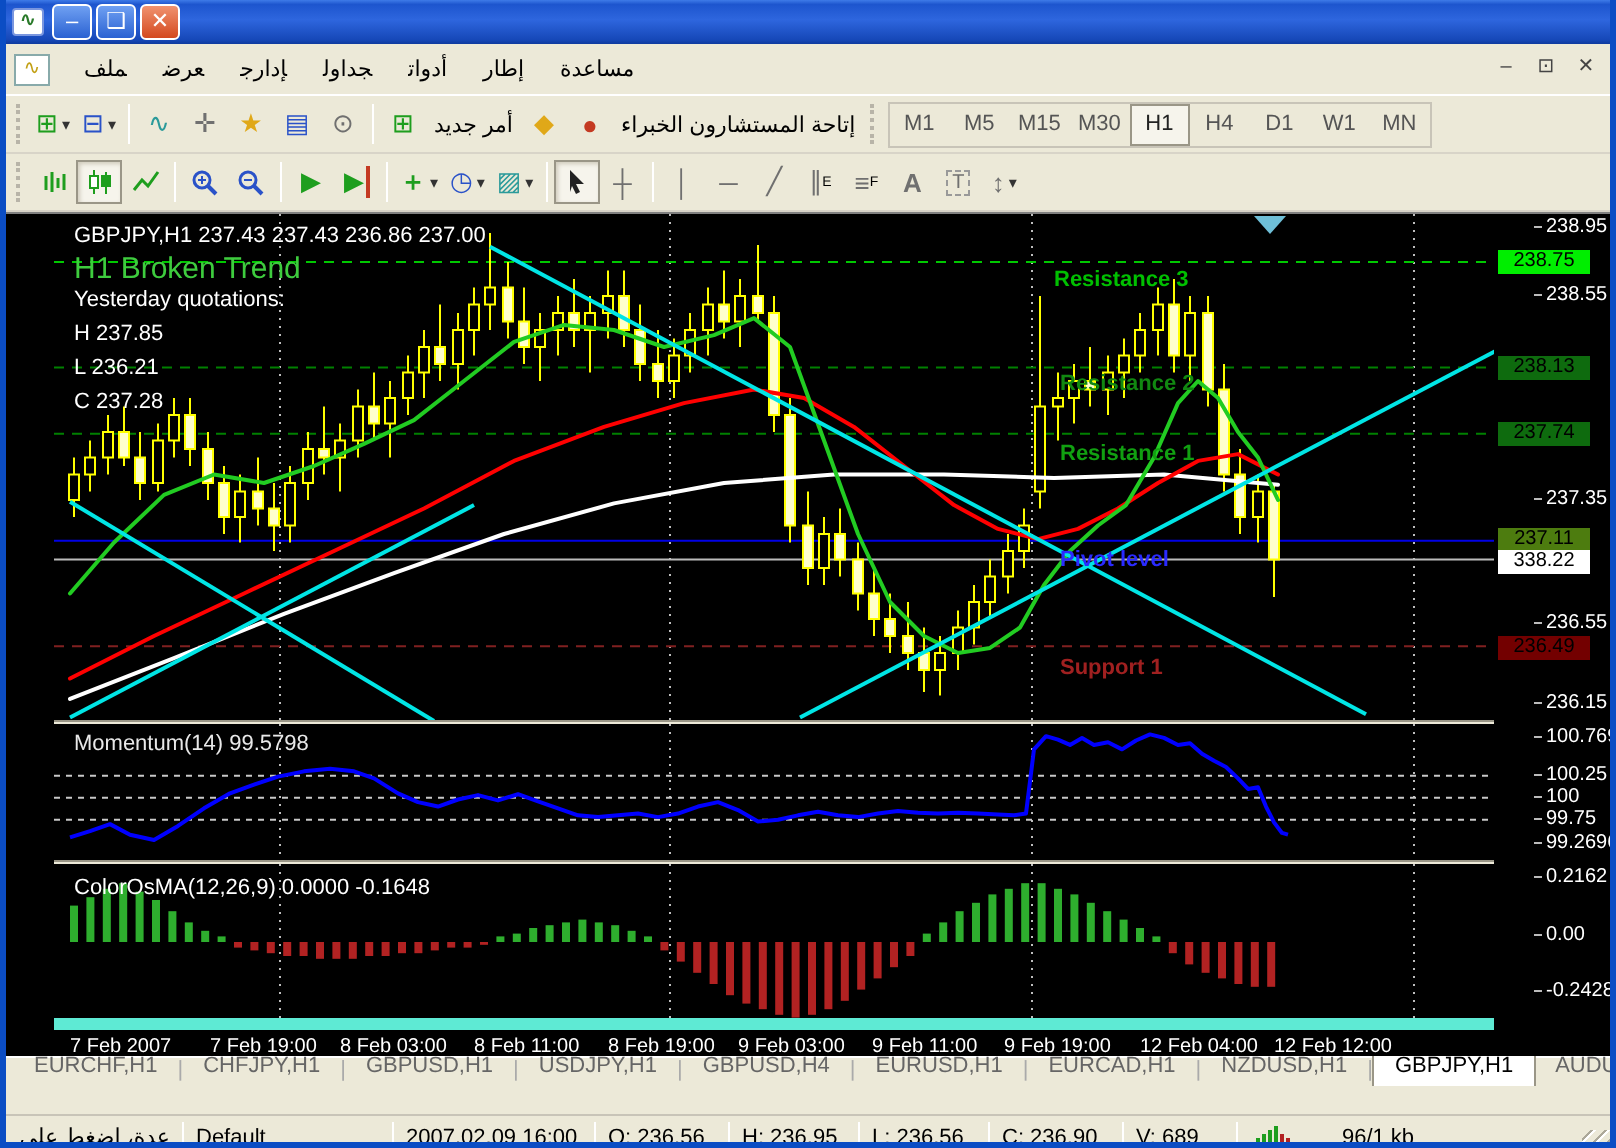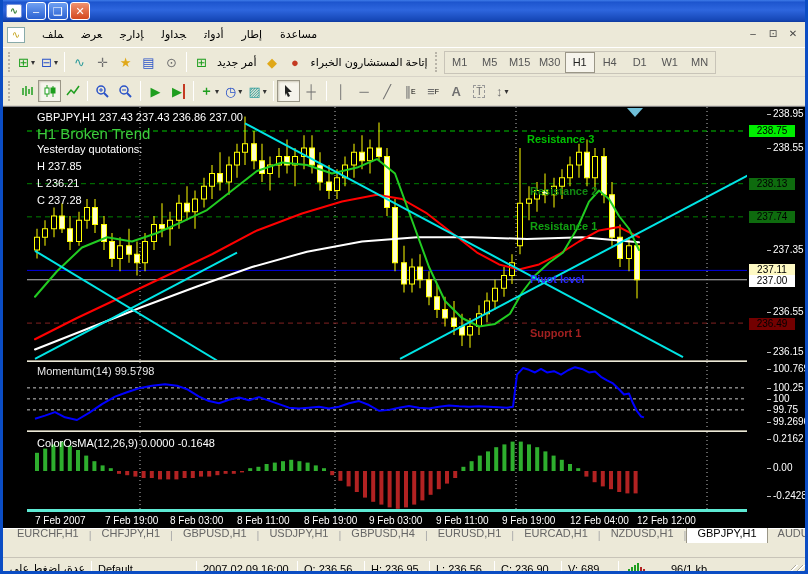--- a/index.html
+++ b/index.html
@@ -36,21 +36,21 @@
   .tf-btn{min-width:30px;height:21px;border:1px solid transparent;display:flex;align-items:center;justify-content:center;
     color:#555;font-size:11px;}
   .tf-btn.active{background:#F6F4EC;border:1px solid #9a9687;color:#222;}
   .tf-box{display:flex;border:1px solid #c8c4b8;background:#ECE9D8;margin-left:2px;}
   
   .chart-region{flex:1;display:flex;background:#000;border-top:1px solid #808080;position:relative;}
   .plots{width:744px;display:flex;flex-direction:column;padding-left:24px;}
   .axis-col{width:58px;background:#000;position:relative;color:#fff;font-size:10px;}
   svg{display:block;}
   .splitter{height:2px;background:#ECE9D8;border-top:1px solid #9a9687;}
-  .time-axis{height:19px;background:#000;position:relative;color:#fff;font-size:10px;border-top:3px solid #5eead4;}
+  .time-axis{height:19px;background:#000;position:relative;color:#fff;font-size:10px;border-top:6px solid #5eead4;}
   .time-label{position:absolute;top:3px;white-space:nowrap;}
   .axis-label{position:absolute;left:18px;white-space:nowrap;padding:0 2px;line-height:12px;}
   .axis-label .tick{display:inline-block;width:4px;height:1px;background:#bbb;vertical-align:middle;margin-right:2px;}
   .axis-badge{position:absolute;left:2px;width:46px;text-align:center;color:#000;line-height:12px;font-weight:normal;}
   
   .tabbar{height:21px;flex:0 0 21px;background:#ECE9D8;display:flex;align-items:flex-end;padding:14px 4px;border-top:1px solid #fff;}
   .tab{padding:2px 10px 3px 10px;color:#666;white-space:nowrap;height:18px;}
   .tab.active{background:#fff;border:1px solid #9a9687;border-bottom:none;color:#000;height:20px;padding-top:3px;}
   .tab-sep{color:#aaa;padding:2px 0;}
   
@@ -522,22 +522,22 @@
           <span class="time-label" style="left: 610px;">12 Feb 12:00</span>
         </div>
     </div>
     <div class="axis-col" id="axis-col">
         <div class="axis-label" style="top: 1px;"><span class="tick"></span>238.95</div>
         <div class="axis-badge" style="top: 18px; background: rgb(0, 238, 0); color: rgb(0, 0, 0);">238.75</div>
         <div class="axis-label" style="top: 35px;"><span class="tick"></span>238.55</div>
         <div class="axis-badge" style="top: 71px; background: rgb(14, 107, 14); color: rgb(0, 0, 0);">238.13</div>
         <div class="axis-badge" style="top: 104px; background: rgb(14, 107, 14); color: rgb(0, 0, 0);">237.74</div>
         <div class="axis-label" style="top: 137px;"><span class="tick"></span>237.35</div>
-        <div class="axis-badge" style="top: 157px; background: #fef9c3; color: rgb(0, 0, 0);">237.11</div>
-        <div class="axis-badge" style="top: 168px; background: rgb(255, 255, 255); color: rgb(0, 0, 0);">237.00</div>
+        <div class="axis-badge" style="top: 157px; background: #4d7c0f; color: rgb(0, 0, 0);">237.11</div>
+        <div class="axis-badge" style="top: 168px; background: rgb(255, 255, 255); color: rgb(0, 0, 0);">338.22</div>
         <div class="axis-label" style="top: 199px;"><span class="tick"></span>236.55</div>
         <div class="axis-badge" style="top: 211px; background: rgb(115, 0, 0); color: rgb(0, 0, 0);">236.49</div>
         <div class="axis-label" style="top: 239px;"><span class="tick"></span>236.15</div>
         <div class="axis-label" style="top: 256px;"><span class="tick"></span>100.7698</div>
         <div class="axis-label" style="top: 275px;"><span class="tick"></span>100.25</div>
         <div class="axis-label" style="top: 286px;"><span class="tick"></span>100</div>
         <div class="axis-label" style="top: 297px;"><span class="tick"></span>99.75</div>
         <div class="axis-label" style="top: 309px;"><span class="tick"></span>99.2696</div>
         <div class="axis-label" style="top: 326px;"><span class="tick"></span>0.2162</div>
         <div class="axis-label" style="top: 355px;"><span class="tick"></span>0.00</div>

